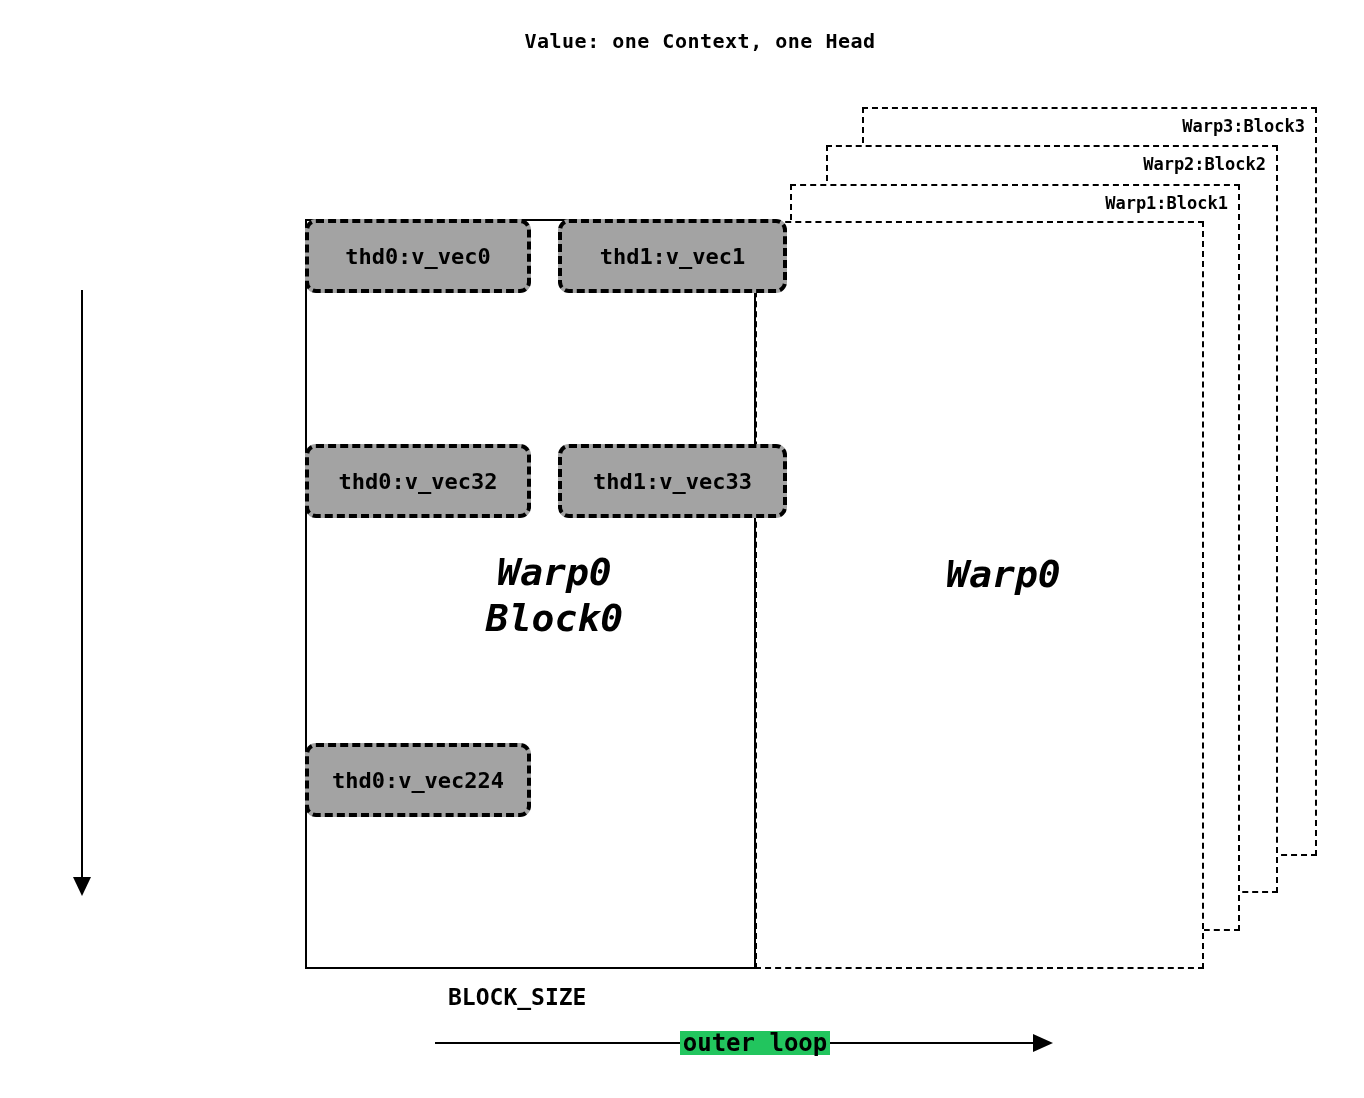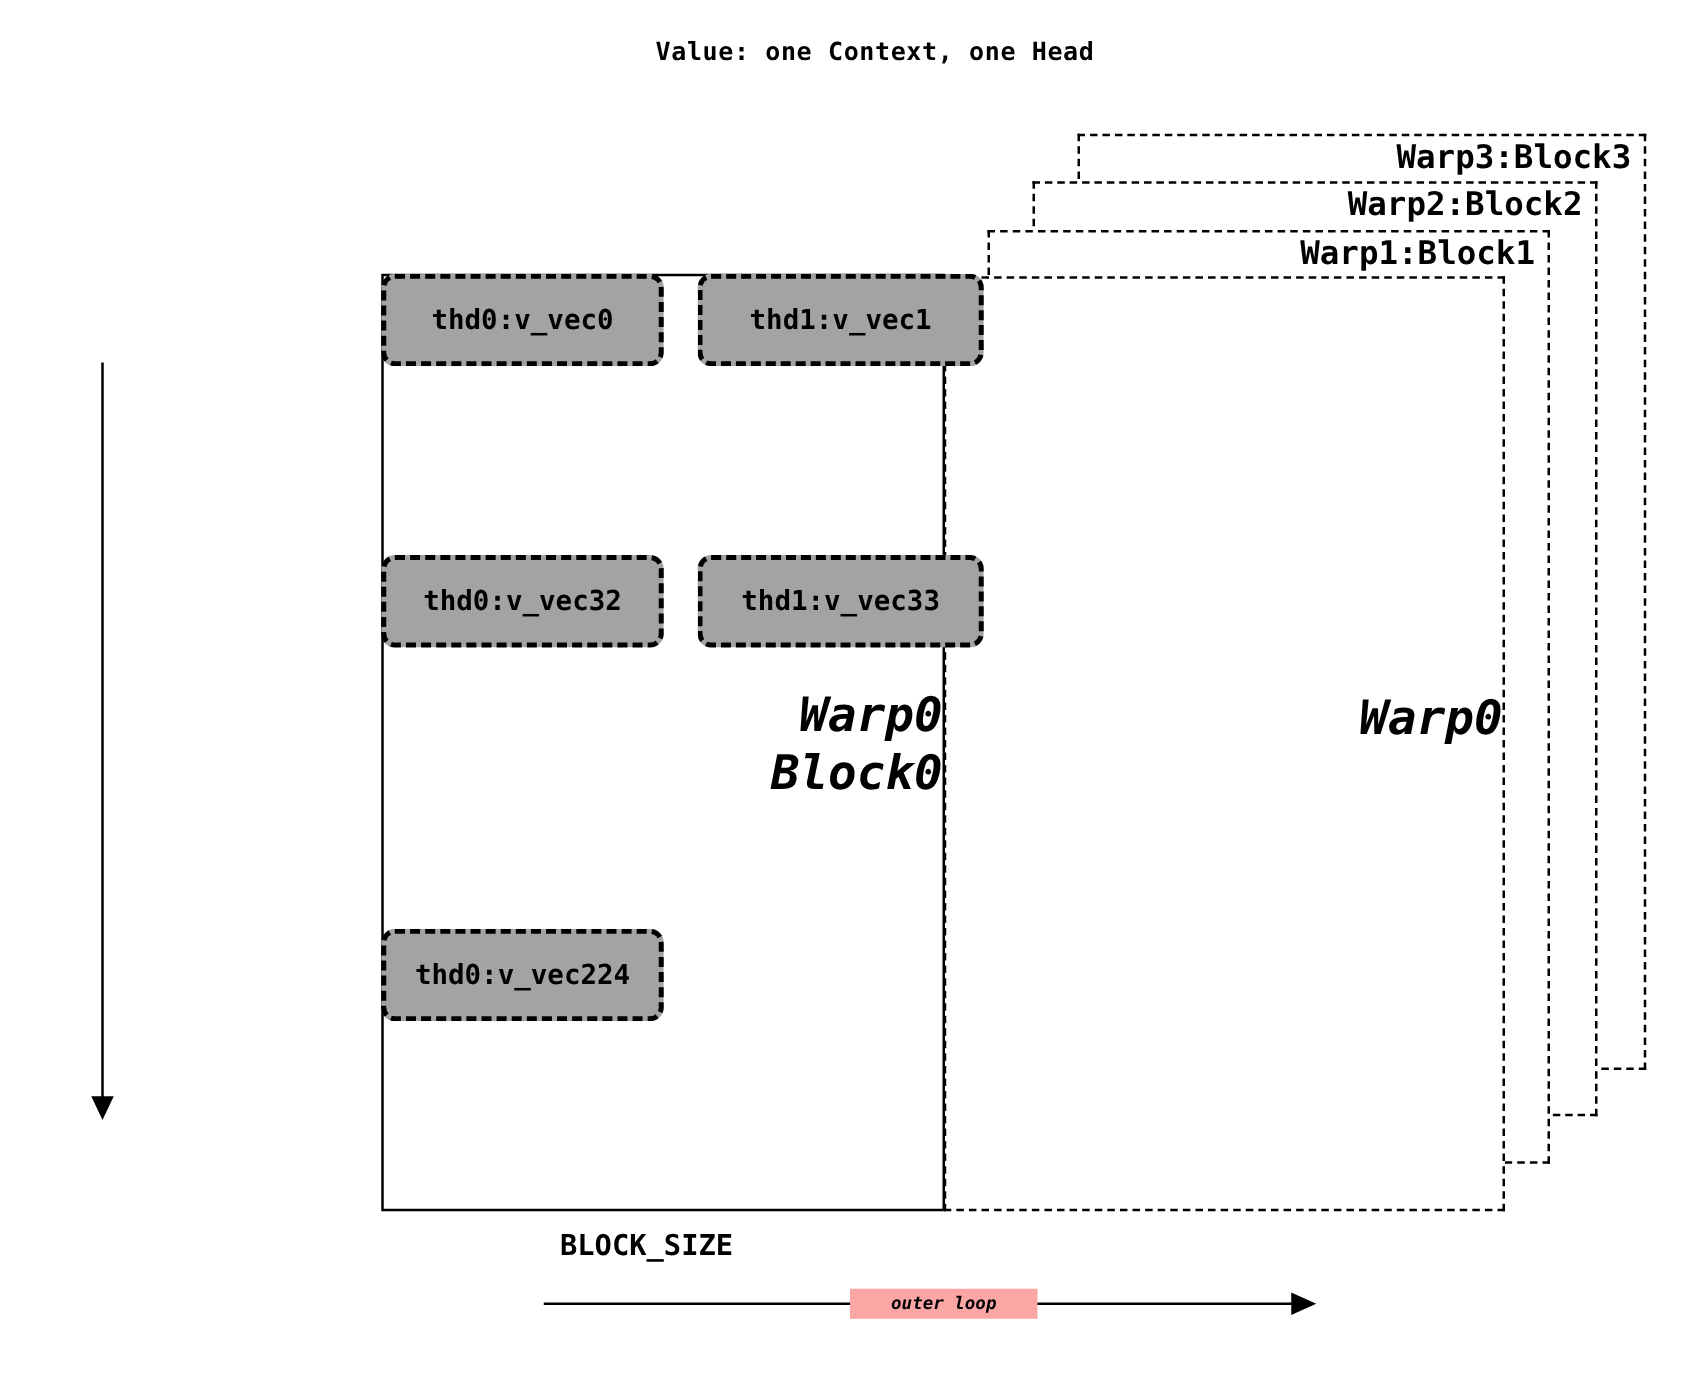--- a/index.html
+++ b/index.html
@@ -31,39 +31,40 @@
     border: 2px dashed #000000;
     box-sizing: border-box;
   }
   .warp3 { left: 862px; top: 107px; width: 455px; height: 749px; z-index: 1; }
   .warp2 { left: 826px; top: 145px; width: 452px; height: 748px; z-index: 2; }
   .warp1 { left: 790px; top: 184px; width: 450px; height: 747px; z-index: 3; }
   .block4 { left: 755px; top: 221px; width: 449px; height: 748px; z-index: 4; }
   .stack-label {
     position: absolute;
     top: 6px; right: 10px;
-    font-size: 26px; font-weight: bold; line-height: 22px;
+    font-size: 17px; font-weight: bold; line-height: 22px;
     white-space: pre;
   }
   
   .main-box {
     position: absolute;
     left: 305px; top: 219px; width: 451px; height: 750px;
     background: #ffffff;
     border: 2px solid #000000;
     box-sizing: border-box;
     z-index: 5;
   }
   .block-title {
     position: absolute;
     left: 0; top: 328px; width: 100%;
-    text-align: right;
+    text-align: center;
     font-size: 38px; font-weight: bold; font-style: italic;
     line-height: 46px;
     white-space: pre;
+    padding-left: 24px;
   }
   
   .thd-cell {
     position: absolute;
     height: 74px;
     background: #a3a3a3;
     border: 4px dashed #000000;
     border-radius: 11px;
     box-sizing: border-box;
     display: flex; align-items: center; justify-content: center;
@@ -124,23 +125,23 @@
     position: absolute;
     left: 448px; top: 984px;
     font-size: 23px; font-weight: bold; line-height: 26px;
     white-space: pre;
     z-index: 6;
   }
   .outer-label {
     position: absolute;
     left: 680px; top: 1031px; width: 150px;
     text-align: center;
-    font-size: 14px; font-weight: bold; font-style: italic;
+    font-size: 24px; font-weight: bold; 
     line-height: 24px;
-    background: #fca5a5;
+    background: #22c55e;
     white-space: pre;
     z-index: 1;
   }
 </style>
 </head>
 <body>
 
 <div class="canvas">
 
   <div class="title">Value: one Context, one Head</div>

